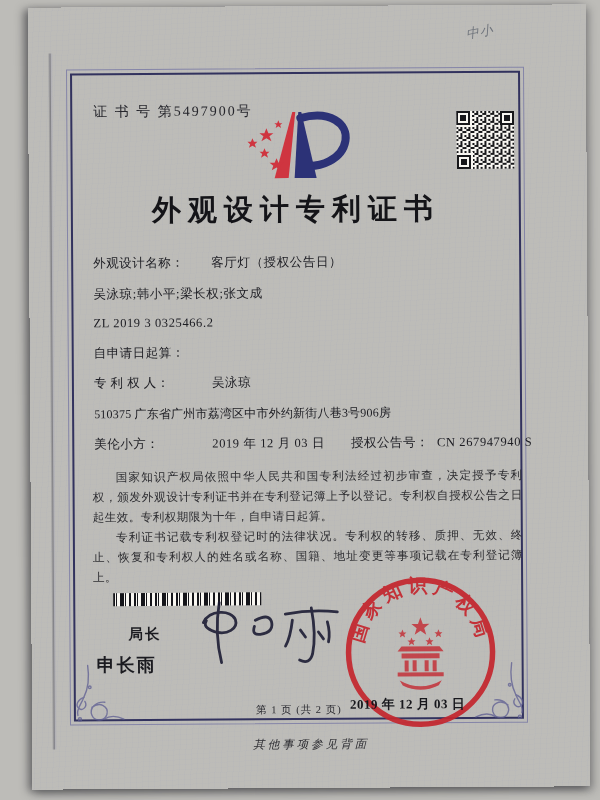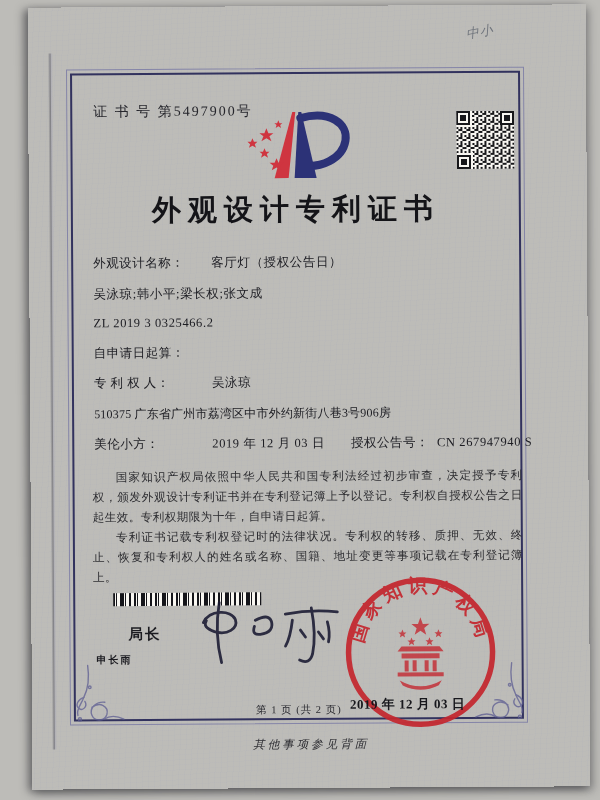--- a/index.html
+++ b/index.html
@@ -68,21 +68,21 @@
     position:absolute; left:82px; top:586px; width:148px; height:13px;
     background:repeating-linear-gradient(90deg,
       #15151a 0 2px, #f8f6f1 2px 3px,
       #15151a 3px 4px, #f8f6f1 4px 7px,
       #15151a 7px 11px, #f8f6f1 11px 12px,
       #15151a 12px 13px, #f8f6f1 13px 16px,
       #15151a 16px 18px, #f8f6f1 18px 21px);
   }
 
   .director-title { position:absolute; left:65px; top:618px; font-size:14.5px; font-weight:600; color:#1b1b20; letter-spacing:2px;margin-left:32px; }
-  .director-name  { position:absolute; left:65px; top:646px; font-size:10px; font-weight:600; color:#1b1b20; letter-spacing:2px; }
+  .director-name  { position:absolute; left:65px; top:646px; font-size:18px; font-weight:600; color:#1b1b20; letter-spacing:2px; }
   .signature { position:absolute; left:158px; top:588px; width:170px; height:84px; }
 
   .seal { position:absolute; left:308px; top:566px; width:162px; height:162px; z-index:3; opacity:.93; }
   .seal-date {
     position:absolute; left:318px; top:690px; z-index:4;
     font-size:13px; font-weight:600; color:#17171c; letter-spacing:.5px;
   }
 
   .page-info {
     position:absolute; left:38px; top:697px; width:458px; text-align:center;

